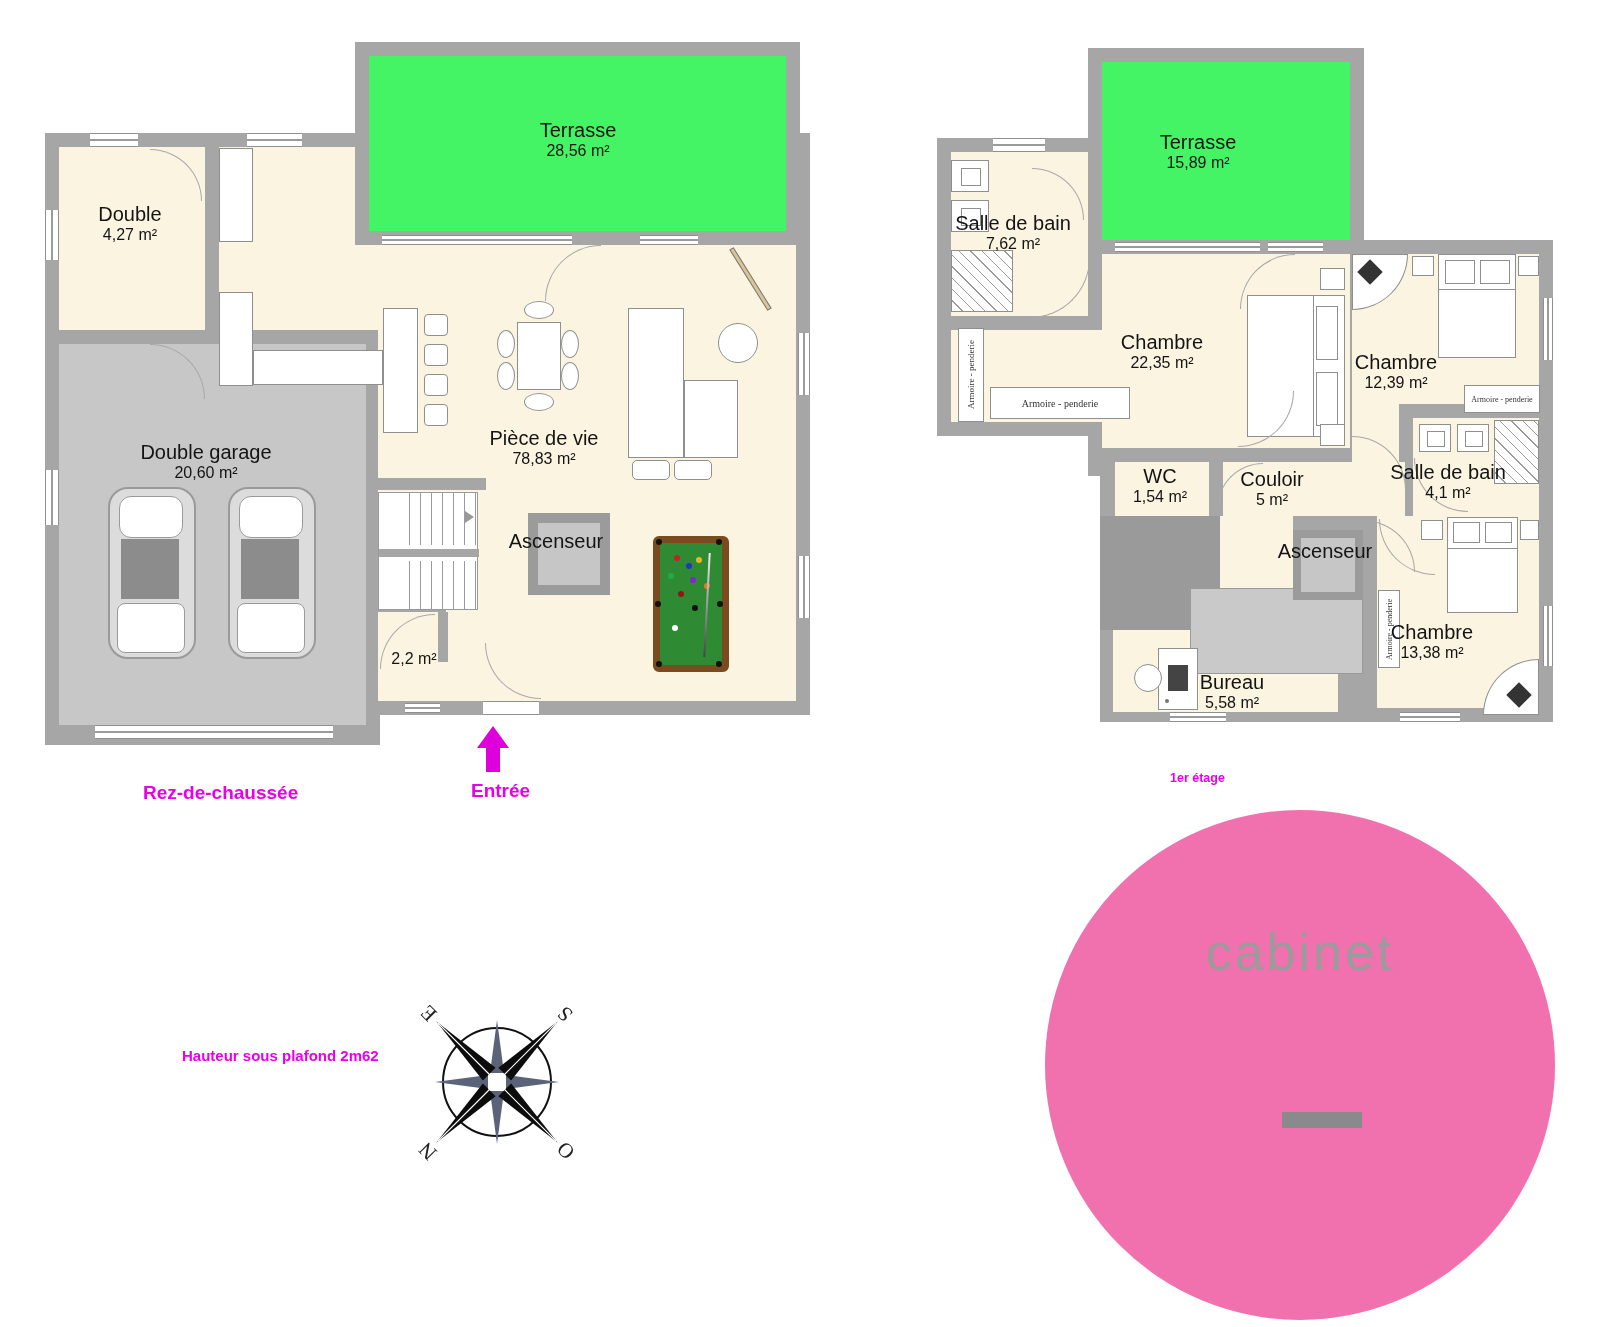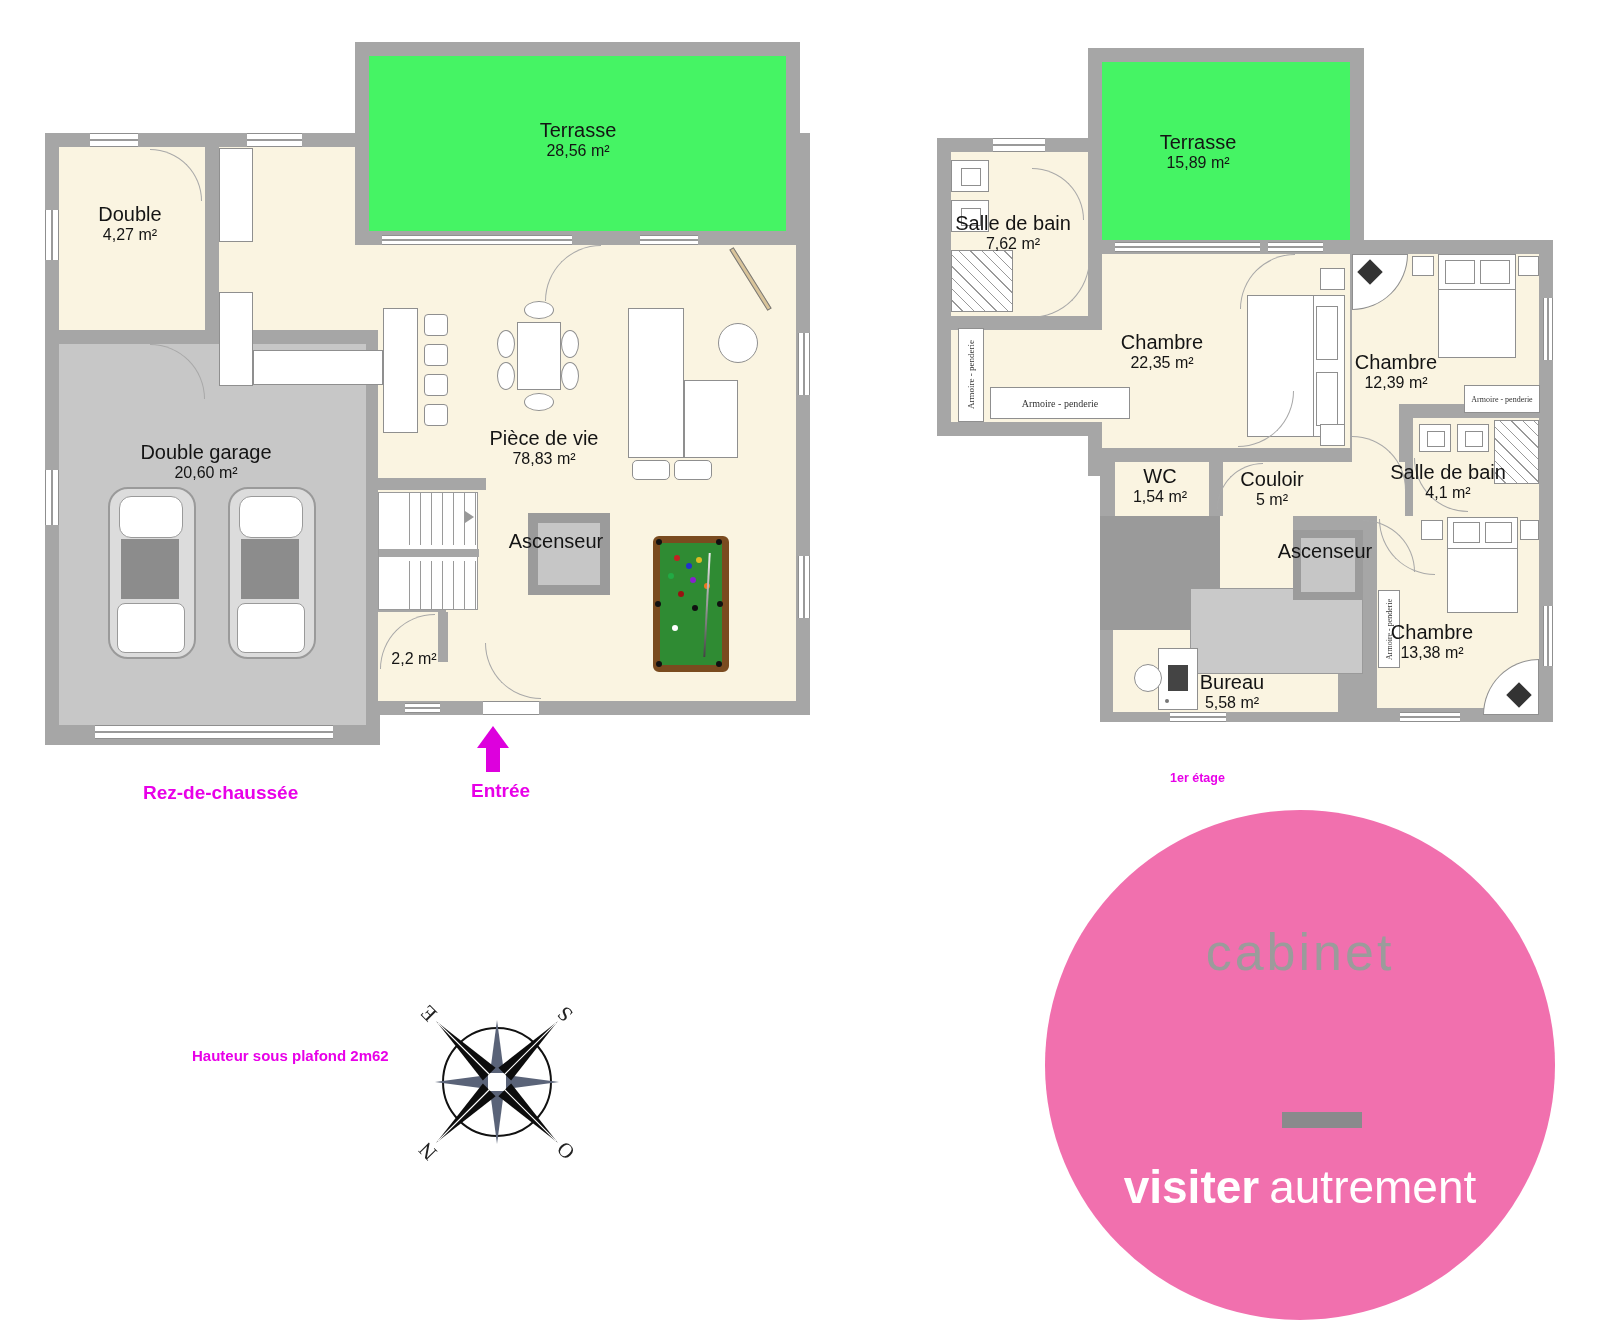--- a/index.html
+++ b/index.html
@@ -327,21 +327,21 @@
       <div>Bureau</div>
         <div class="area">5,58 m²</div>
     </div>
     <div class="rlabel" style="left:1432px;top:642px">
       <div>Chambre</div>
         <div class="area">13,38 m²</div>
     </div>
     <div class="cap" style="left:1170px;top:771px;font-size:12.5px">1er étage</div>
   </div>
 
-  <div class="note" style="left:192px;top:1047px">Hauteur sous plafond 2m62</div>
+  <div class="note" style="left:182px;top:1047px">Hauteur sous plafond 2m62</div>
 
   <svg width="210" height="210" viewBox="-105 -105 210 210" style="position:absolute;left:392px;top:977px">
     <g transform="rotate(-135)">
       <circle r="54" fill="none" stroke="#111" stroke-width="2"></circle>
       <g fill="#5A6378">
         <polygon points="0,-62 7,-9 -7,-9" transform="rotate(45)"></polygon>
         <polygon points="0,-62 7,-9 -7,-9" transform="rotate(135)"></polygon>
         <polygon points="0,-62 7,-9 -7,-9" transform="rotate(225)"></polygon>
         <polygon points="0,-62 7,-9 -7,-9" transform="rotate(315)"></polygon>
       </g>
@@ -362,18 +362,15 @@
         <text x="97" y="7">E</text>
         <text x="0" y="103">S</text>
         <text x="-97" y="7">O</text>
       </g>
     </g>
   </svg>
 
   <div class="logo-circle">
     <div class="logo-top">cabinet</div>
     <div class="logo-bar"></div>
-    <div class="logo-tag">
-      <span class="b">visiter</span><span class="r">autrement</span>
-    </div>
   </div>
 
 </div>
 
 </body></html>

